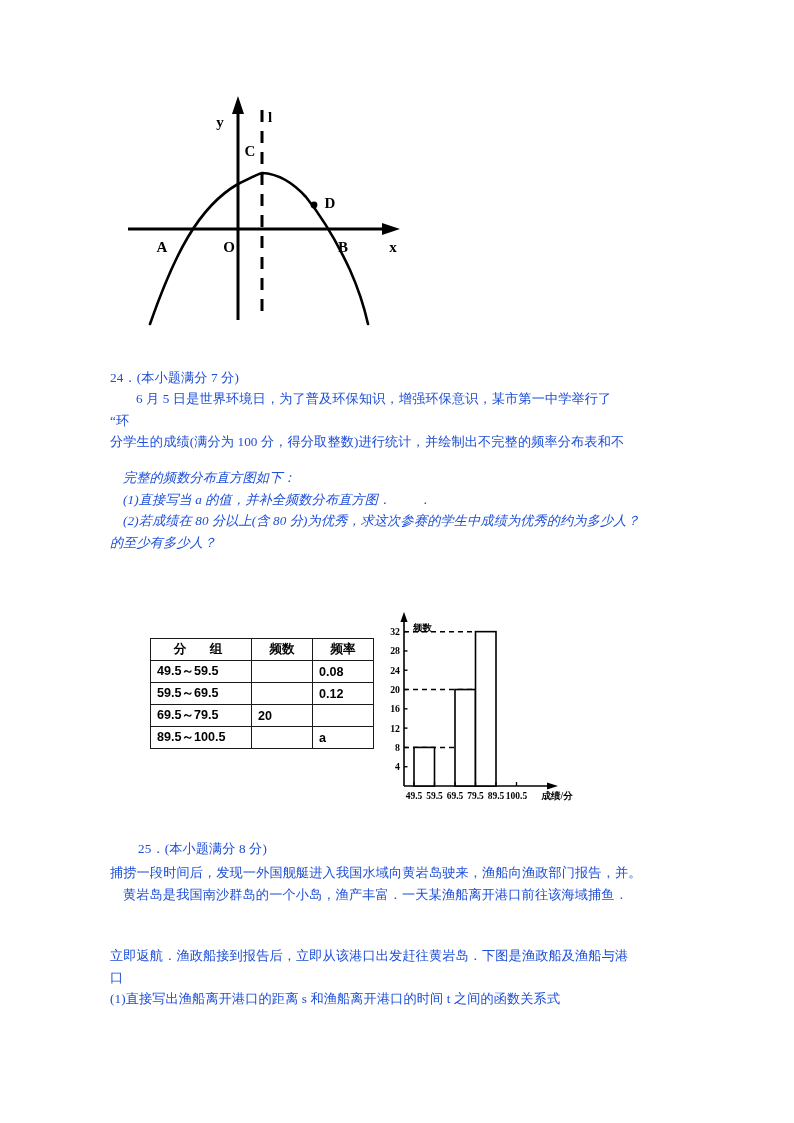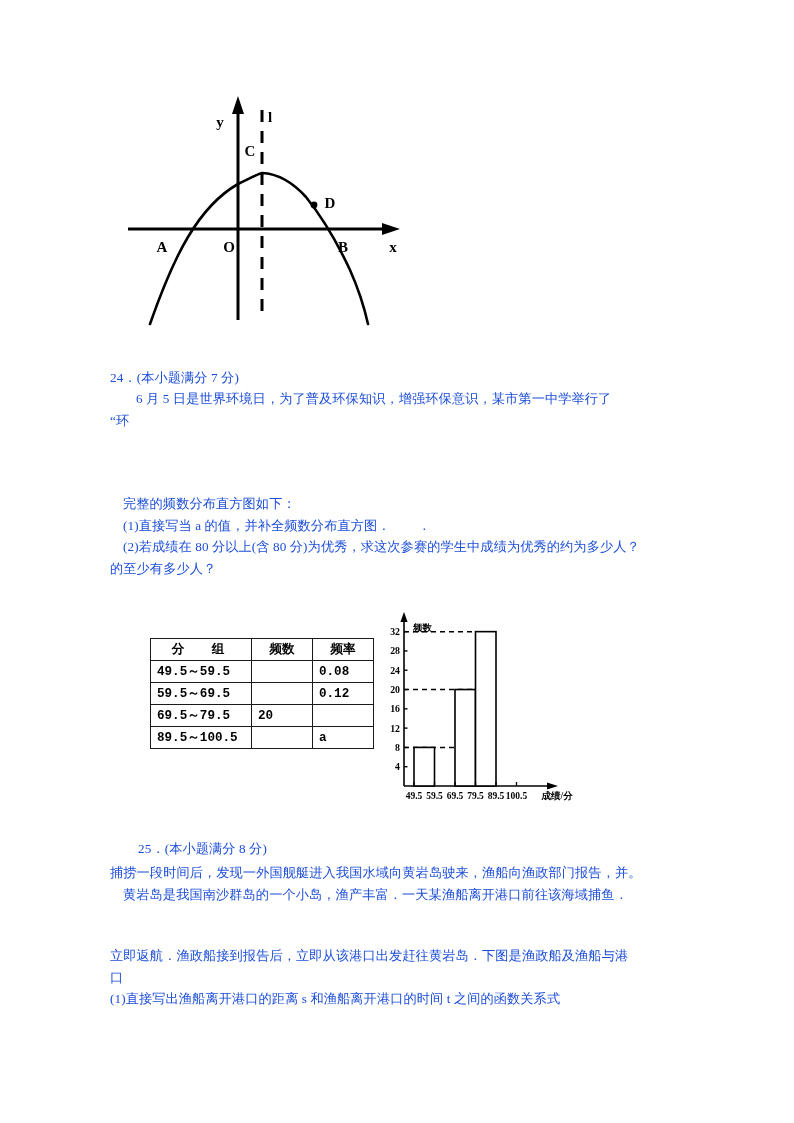--- a/index.html
+++ b/index.html
@@ -34,36 +34,36 @@
     letter-spacing: 0.1px;
     color: #1d4ed8;
     font-family: "Liberation Serif", "DejaVu Serif", serif;
   }
   .tline { white-space: pre-wrap; }
   .indent-2 { padding-left: 26px; }
   .indent-3 { padding-left: 13px; }
 
   #q24-head { left: 110px; top: 367px; width: 600px; }
   #q24-body { left: 110px; top: 388px; width: 585px; }
-  #q24-body2 { left: 110px; top: 493px; width: 600px; }
+  #q24-body2 { left: 110px; top: 467px; width: 600px; font-style: italic; }
 
   #q25-head { left: 138px; top: 838px; width: 600px; }
   #q25-body { left: 110px; top: 862px; width: 600px; }
   #q25-body2 { left: 110px; top: 945px; width: 620px; }
 
   
   #freq-table-wrap {
     position: absolute;
     left: 150px;
     top: 638px;
   }
   table.freq {
     border-collapse: collapse;
     font-size: 12.6px;
-    font-family: Liberation Mono, monospace;
+    font-family: Liberation Sans, sans-serif;
     font-weight: bold;
     border-radius: 22px;
   }
   table.freq td, table.freq th {
     border: 1.3px solid #1a1a1a;
     height: 21px;
     padding: 0 6px;
     text-align: left;
     font-weight: bold;
     white-space: nowrap;
@@ -139,20 +139,21 @@
   </svg>
 </div>
 
 <div class="qblock" id="q24-head">
   <div class="tline">24．(本小题满分 7 分)</div>
 </div>
 
 <div class="qblock" id="q24-body">
   <div class="tline indent-2">6 月 5 日是世界环境日，为了普及环保知识，增强环保意识，某市第一中学举行了</div>
   <div class="tline">“环</div>
+  <div class="tline">分学生的成绩(满分为 100 分，得分取整数)进行统计，并绘制出不完整的频率分布表和不</div>
 </div>
 
 <div class="qblock" id="q24-body2">
   <div class="tline indent-3">完整的频数分布直方图如下：</div>
   <div class="tline indent-3">(1)直接写当 a 的值，并补全频数分布直方图．        ．</div>
   <div class="tline indent-3">(2)若成绩在 80 分以上(含 80 分)为优秀，求这次参赛的学生中成绩为优秀的约为多少人？</div>
   <div class="tline">的至少有多少人？</div>
 </div>
 
 <div id="freq-table-wrap">

